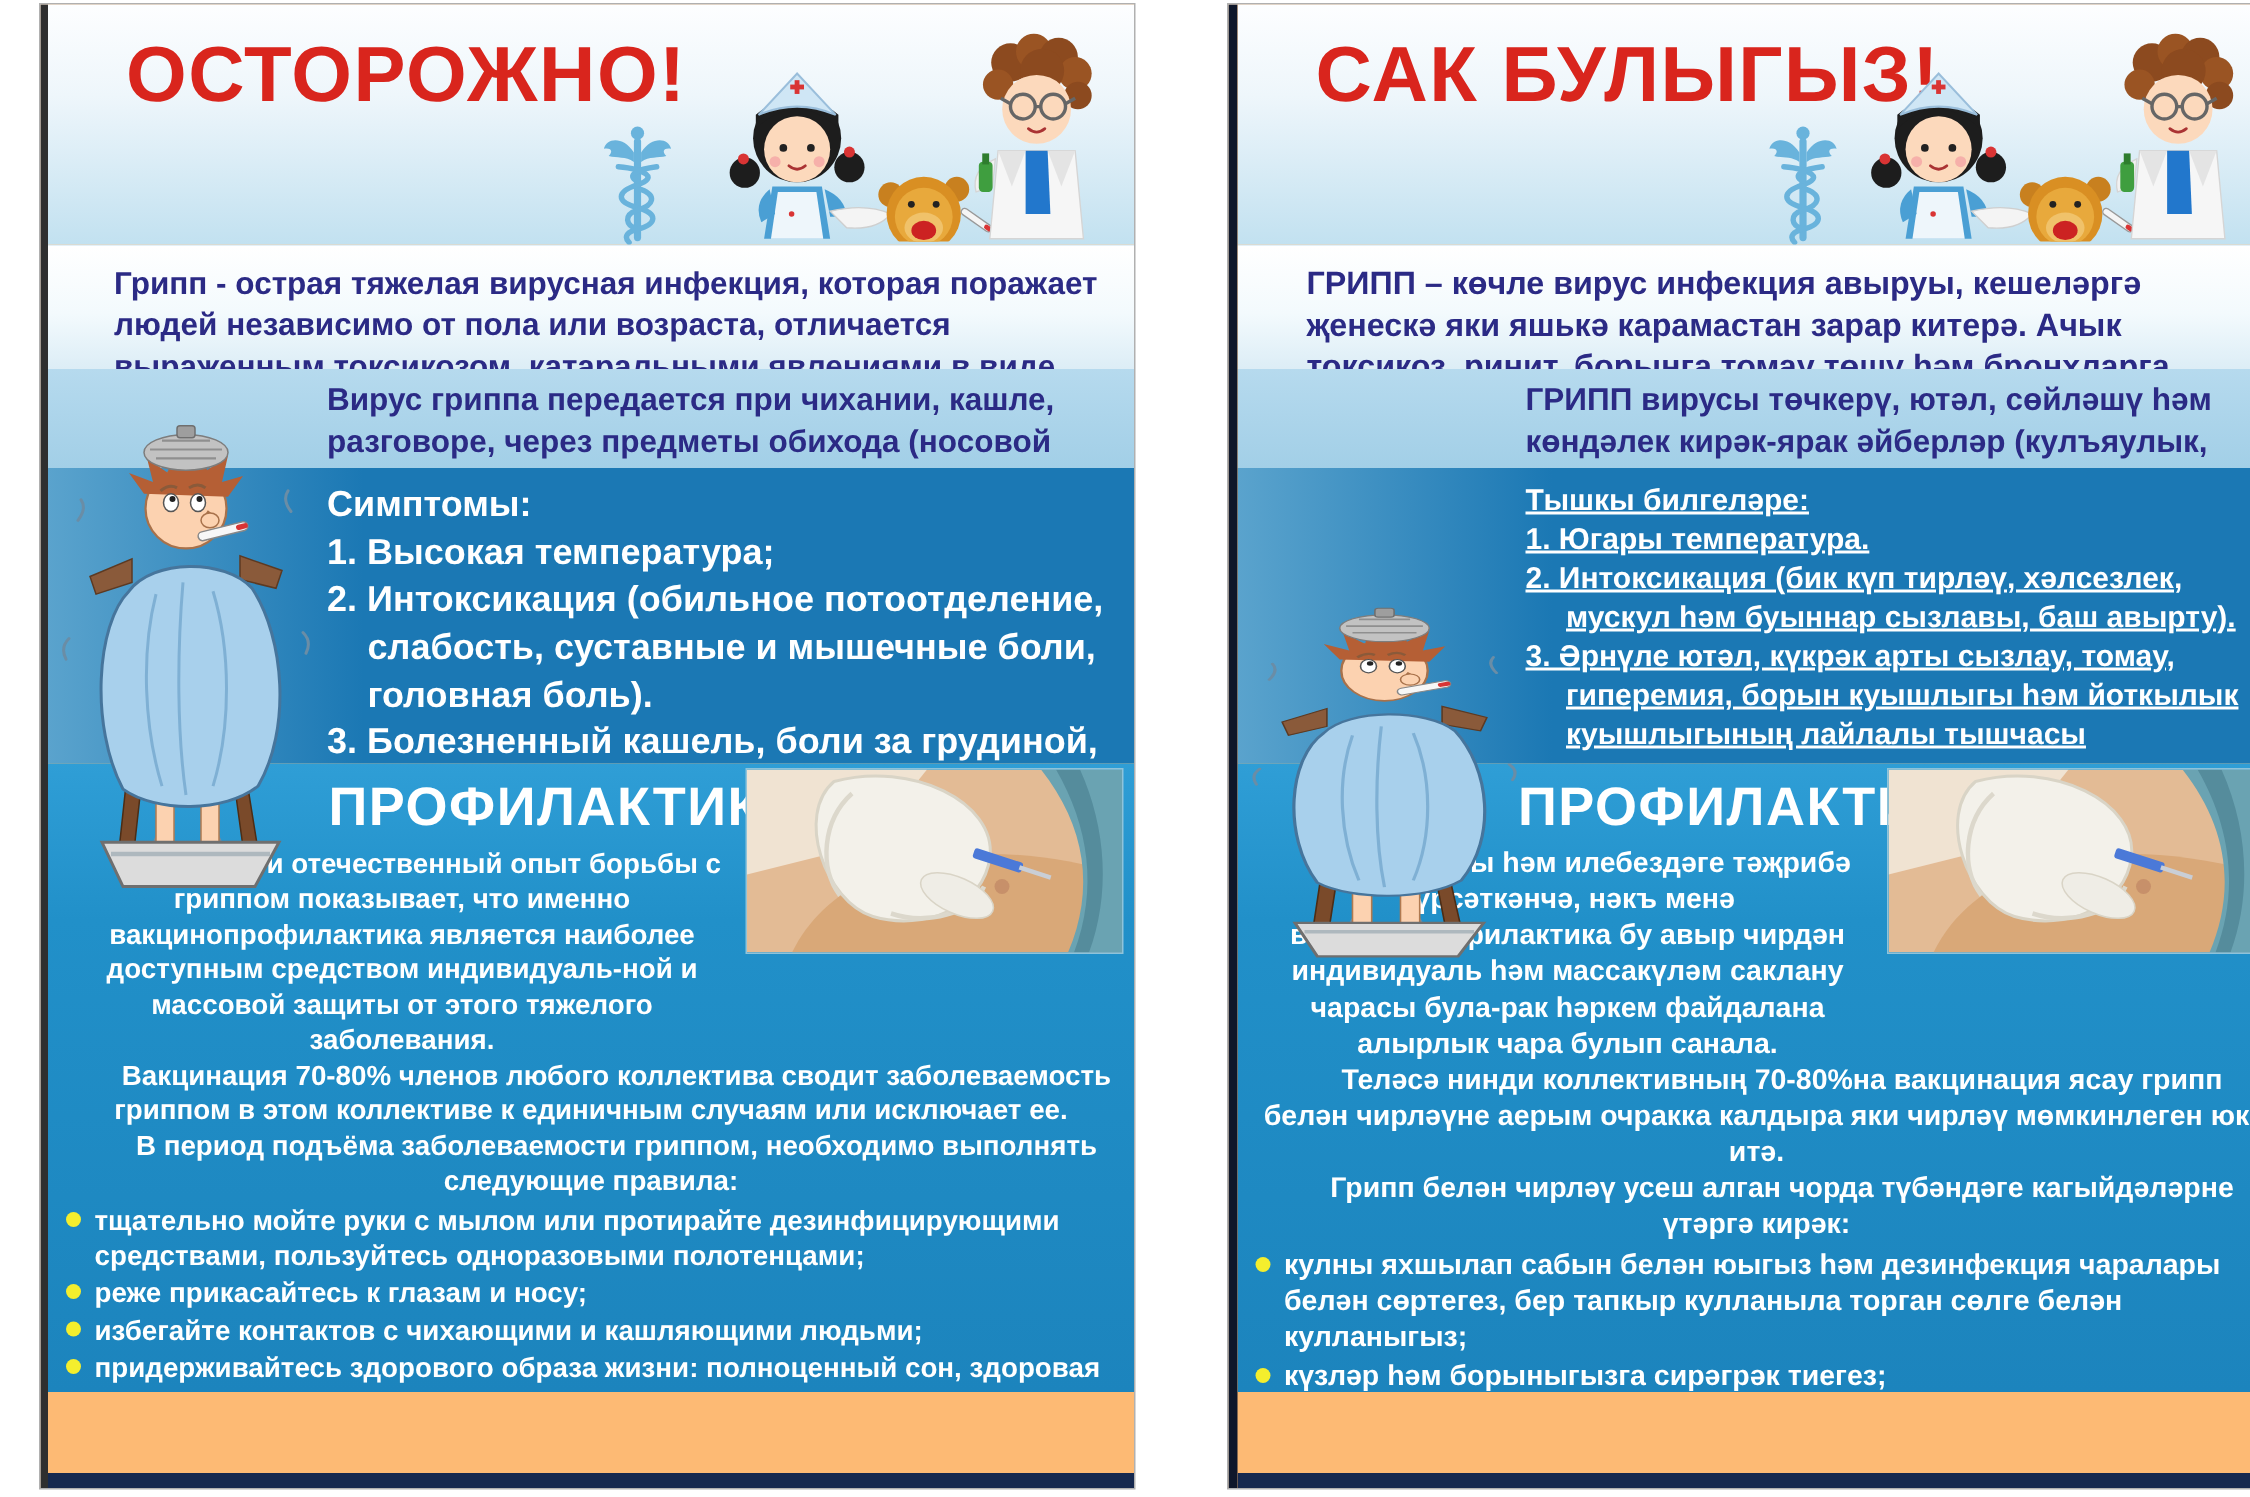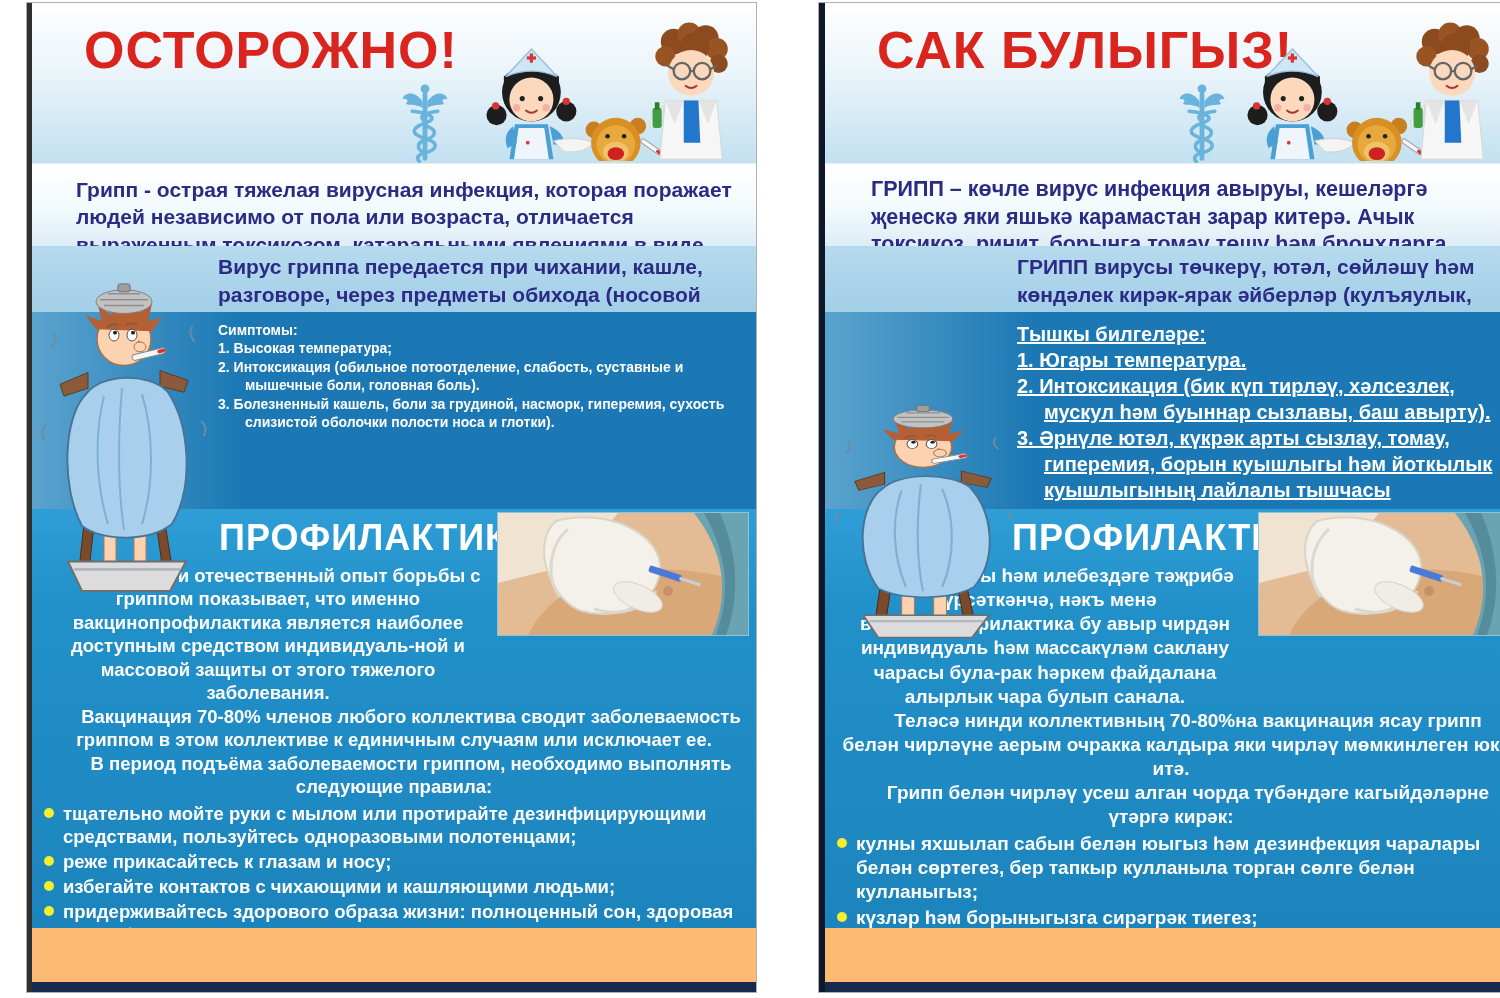--- a/index.html
+++ b/index.html
@@ -21,21 +21,21 @@
 
   
   .intro { height:83px; background:linear-gradient(180deg,#ffffff 0%,#f3fafd 55%,#dcedf6 100%); color:#2b2a85; font-size:21px; line-height:1.3; padding:12px 18px 0 44px; border-top:1px solid #e4f0f7; overflow:hidden; }
   .panel-right .intro { font-size:21.5px; padding-left:46px; line-height:1.28; }
 
   
   .band-light { height:66px; background:linear-gradient(180deg,#b6daee 0%,#a2cfe7 100%); color:#2b2a85; font-size:21px; line-height:1.32; padding:7px 14px 0 186px; overflow:hidden; }
   .panel-right .band-light { padding-left:192px; }
 
   
-  .band-dark { height:197px; background:linear-gradient(90deg,#5aa3cd 0px,#1b78b4 210px,#1b78b4 100%); color:#ffffff; font-size:14px; line-height:1.32; padding:9px 12px 0 186px; overflow:hidden; }
+  .band-dark { height:197px; background:linear-gradient(90deg,#5aa3cd 0px,#1b78b4 210px,#1b78b4 100%); color:#ffffff; font-size:24px; line-height:1.32; padding:9px 12px 0 186px; overflow:hidden; }
   .panel-right .band-dark { padding-left:192px; font-size:20px; line-height:1.3;text-decoration:underline; }
   .sym-item { padding-left:27px; text-indent:-27px; }
 
   
   .prevention { position:relative; height:419px; background:linear-gradient(180deg,#2f9ed6 0%,#2190c9 25%,#1c84bd 100%); color:#ffffff; padding:6px 12px 0 12px; overflow:hidden; }
   .prev-title { font-size:36px; letter-spacing:1px; text-align:center; margin:2px 252px 5px 175px; }
   .photo { position:absolute; top:4px; right:8px; width:250px; height:122px; outline:1px solid #8fc3da; }
   .prevention p { font-size:18.5px; line-height:1.27; text-indent:34px;text-align:center; }
   .prev-p1 { margin-right:252px; }
   .rules { margin-top:3px; }

